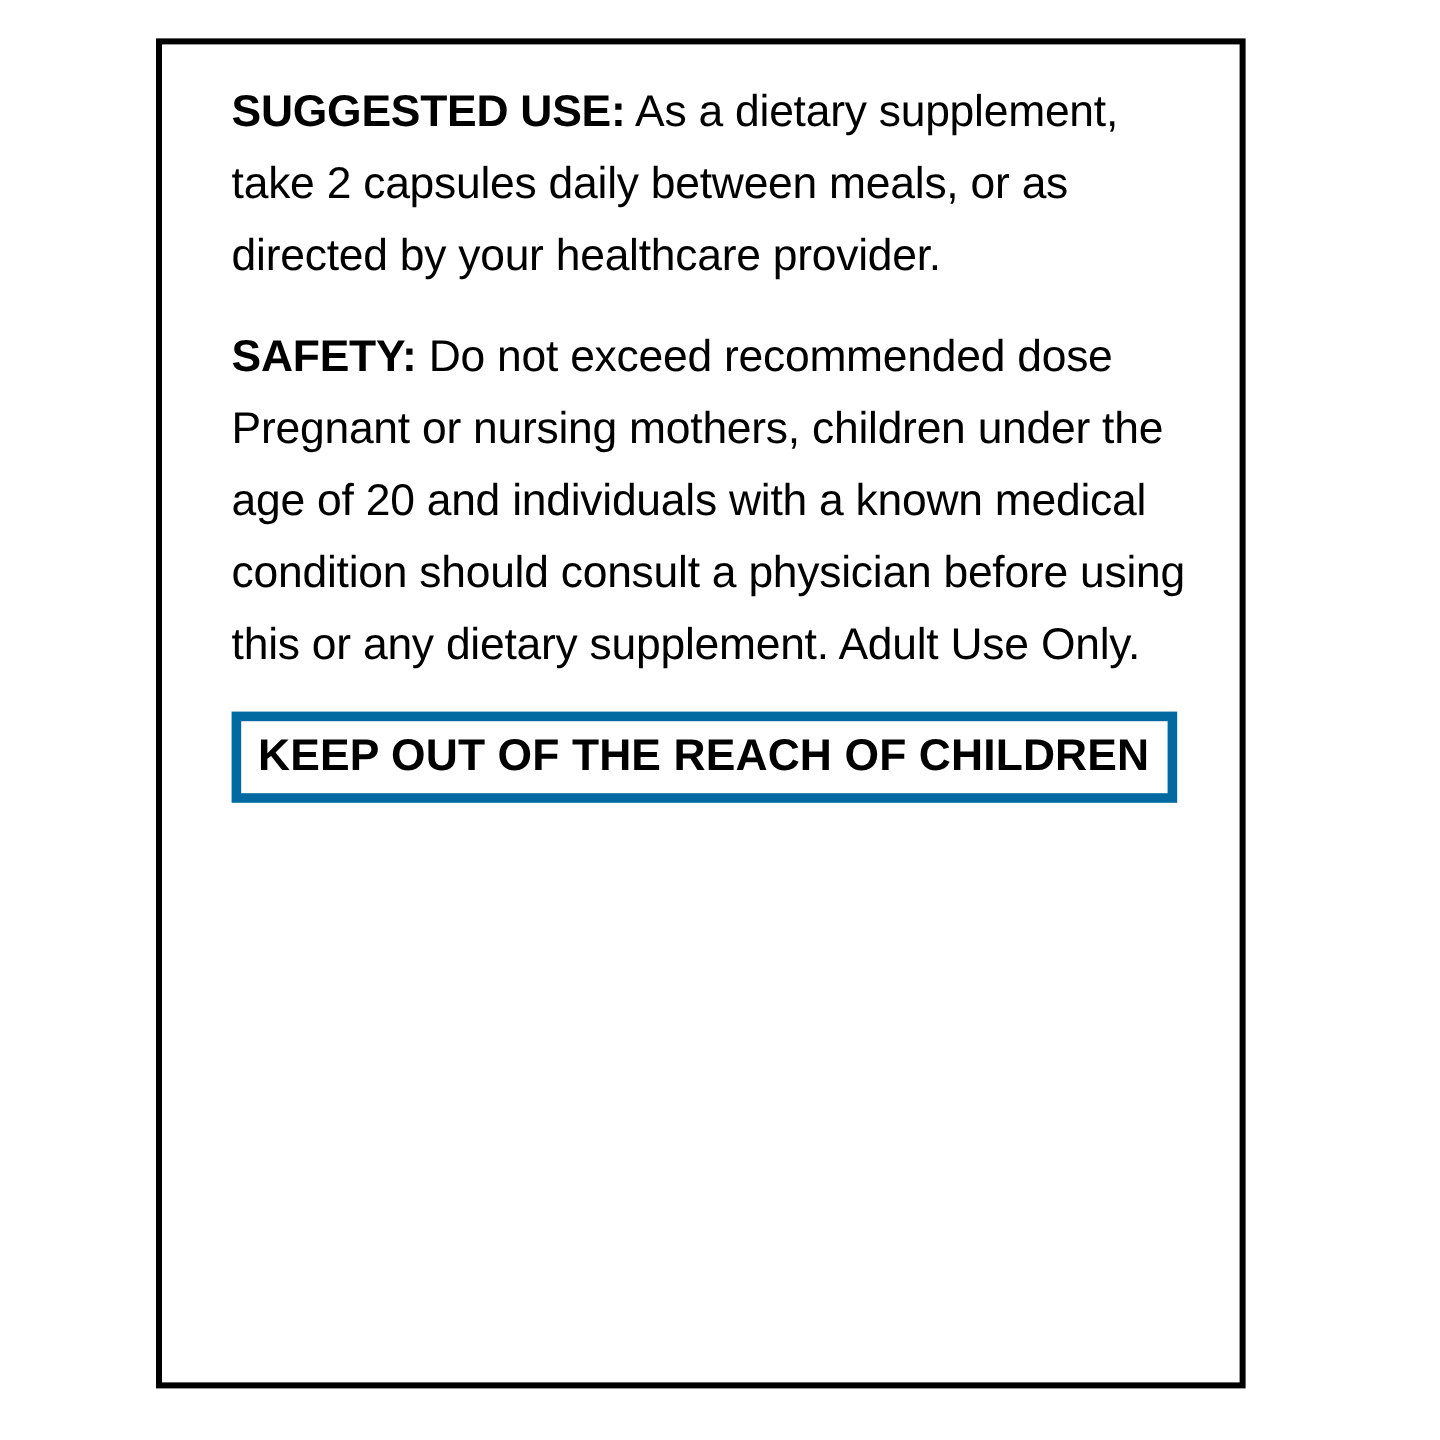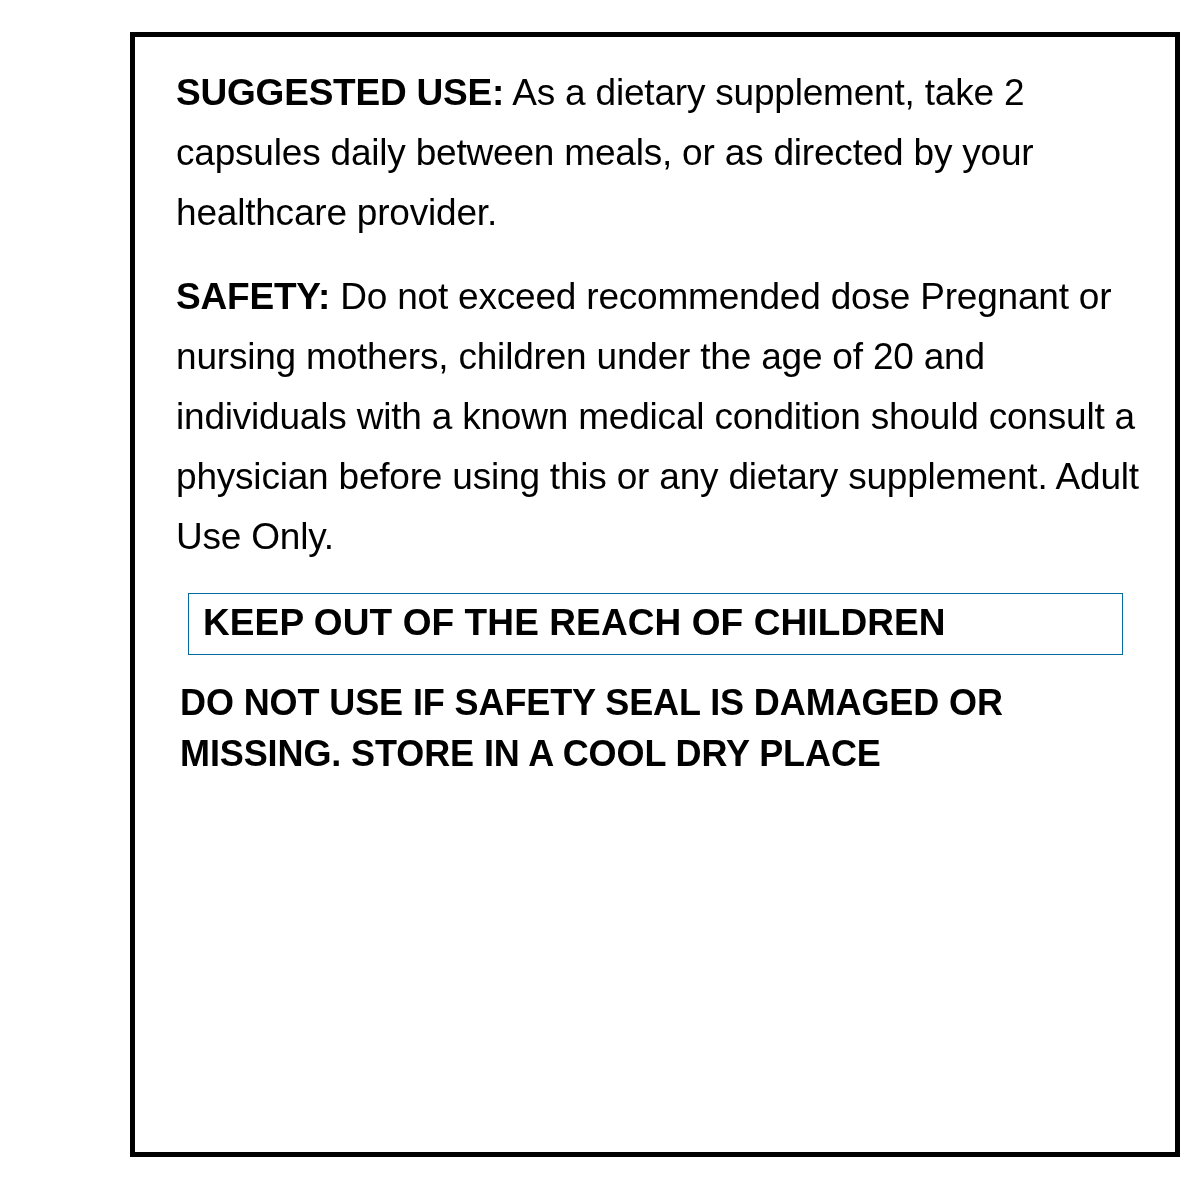--- a/index.html
+++ b/index.html
@@ -8,26 +8,26 @@
     background: #ffffff;
     width: 1200px;
     height: 1200px;
     font-family: "Liberation Sans", sans-serif;
   }
 
   #label-panel {
     position: absolute;
     left: 130px;
     top: 32px;
-    width: 1050px;
+    width: 908px;
     height: 1125px;
     border: 5px solid #000000;
     background: #ffffff;
     box-sizing: border-box;
-    padding: 26px 30px 20px 41px;
+    padding: 26px 30px 20px 58px;
   }
 
   .para {
     color: #000000;
     font-size: 37px;
     line-height: 1.62;
     letter-spacing: -0.2px;
   }
 
   .para .lead {
@@ -37,23 +37,23 @@
   #suggested-use-block {
     margin: 0 0 24px 0;
   }
 
   #caution-block {
     margin: 0 0 26px 0;
     padding-right: 6px;
   }
 
   #keep-out-box {
-    border: 1px solid #0369a1;
+    border: 8px solid #0369a1;
     box-sizing: border-box;
-    margin: 0 22px 22px 12px;
+    margin: 0 22px 22px 0;
     padding: 9px 14px 11px 14px;
   }
 
   #keep-out-text {
     font-size: 37px;
     font-weight: bold;
     letter-spacing: 0.1px;
     color: #000000;
     line-height: 1.1;
   }
@@ -91,16 +91,15 @@
   </p>
 
   <p class="para" id="caution-block">
     <span class="lead">SAFETY:</span><span> Do not exceed recommended dose Pregnant or nursing mothers, children under the age of 20 and individuals with a known medical condition should consult a physician before using this or any dietary supplement. Adult Use Only.</span>
   </p>
 
   <div id="keep-out-box">
     <div id="keep-out-text">KEEP OUT OF THE REACH OF CHILDREN</div>
   </div>
 
-  <div id="safety-seal-block">DO NOT USE IF SAFETY SEAL IS DAMAGED OR MISSING. STORE IN A COOL DRY PLACE</div>
 
 
 </div>
 
 </body></html>

